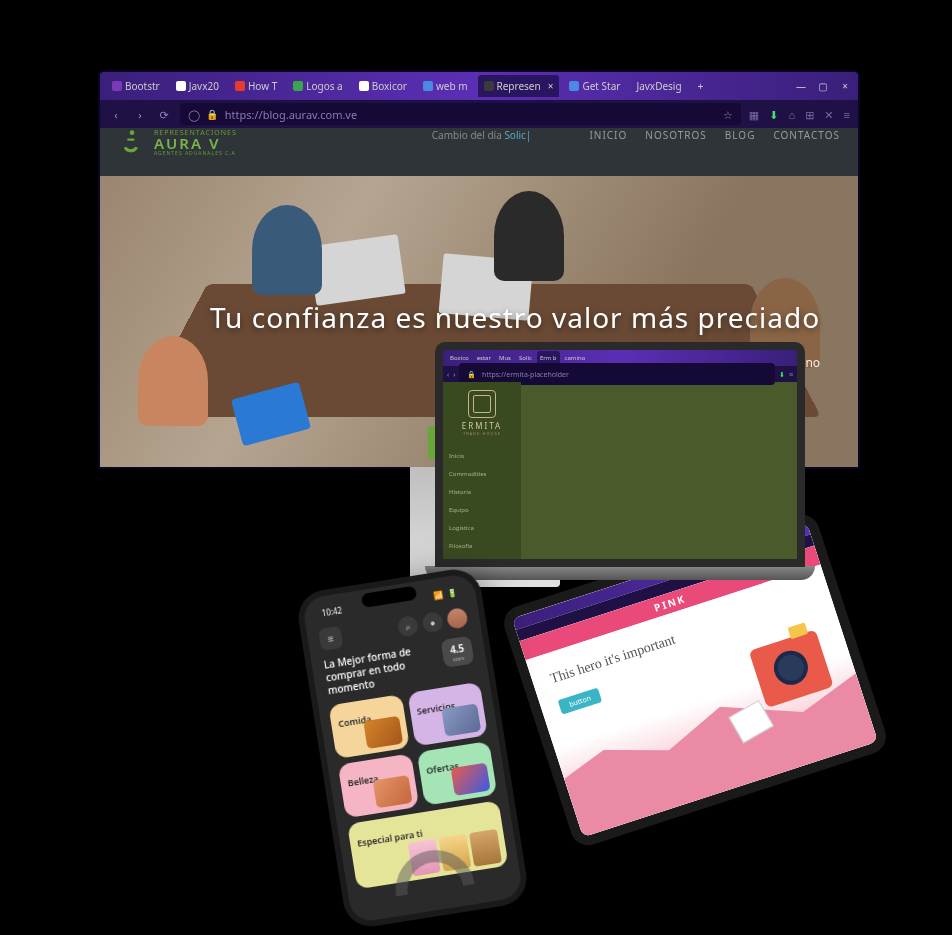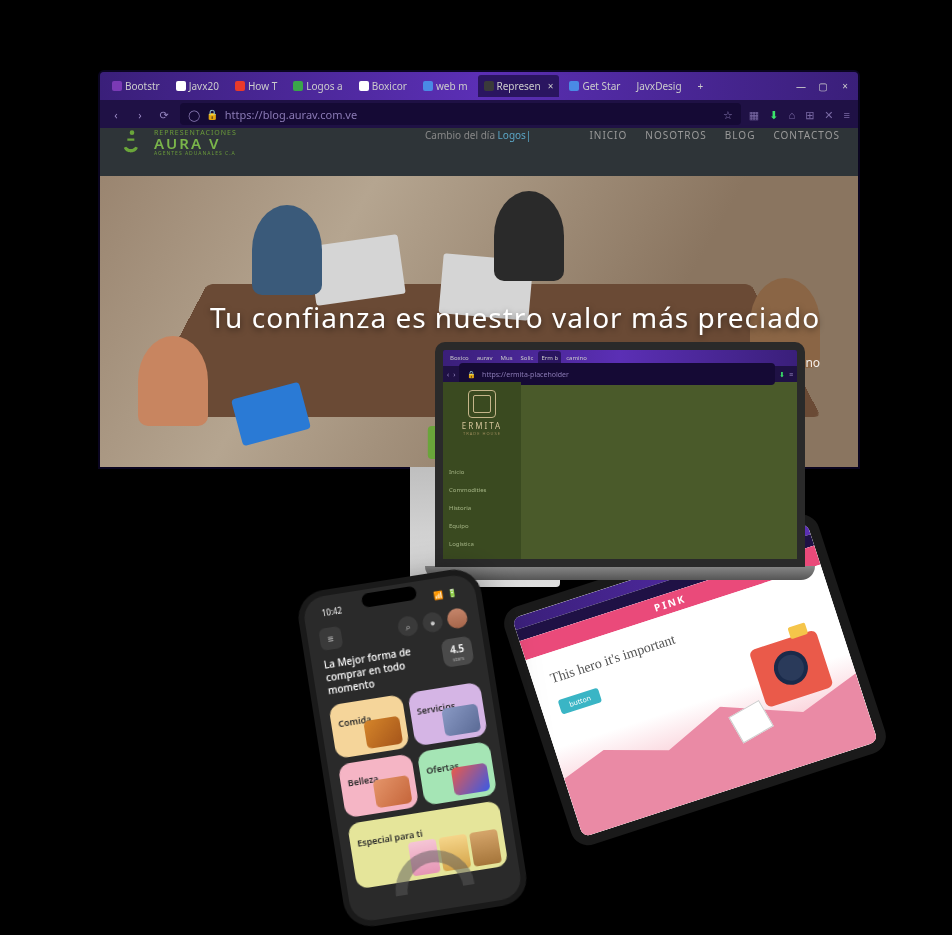--- a/index.html
+++ b/index.html
@@ -54,21 +54,21 @@
 
 .laptop{position:absolute;left:425px;top:342px;width:390px;height:255px;z-index:3}
 .laptop-screen{width:370px;height:225px;margin:0 auto;background:#1a0f3d;border:8px solid #2a2a2a;border-radius:10px 10px 0 0;overflow:hidden;position:relative}
 .laptop-base{width:390px;height:14px;background:linear-gradient(#888,#555);border-radius:0 0 14px 14px;margin-top:-1px}
 
 .laptop .titlebar{height:16px;font-size:6px;padding:8px 4px;gap:2px}
 .laptop .tab{height:14px;padding:0 3px;gap:2px}
 .laptop .addrbar{height:16px;font-size:7px;gap:4px;padding:0 4px}
 .laptop .page-l{height:calc(100% - 32px);display:flex;background:#4a5a2a}
 .sidebar{width:78px;background:#3a4a20;padding:8px 6px;display:flex;flex-direction:column;gap:6px}
-.ermita-logo{text-align:center;margin-bottom:24px}
+.ermita-logo{text-align:center;margin-bottom:8px}
 .ermita-logo .mark{width:28px;height:28px;margin:0 auto 2px;border:1px solid #c5b58a;border-radius:4px;position:relative}
 .ermita-logo .mark::after{content:'';position:absolute;inset:4px;border:1px solid #c5b58a;border-radius:2px}
 .ermita-logo .name{font-size:8px;color:#d5c59a;letter-spacing:2px}
 .ermita-logo .tag{font-size:4px;color:#9a8a5a;letter-spacing:1px}
 .side-item{font-size:6px;color:#a5b585;padding:2px 0;cursor:pointer}
 .field-img{flex:1;position:relative;background:linear-gradient(to bottom,#f5d58a 0%,#fae5a5 35%,#c5954a 55%,#6a4520 100%);overflow:hidden}
 .sun{position:absolute;left:48%;top:32%;width:22px;height:22px;background:radial-gradient(#fff,#ffe5a5 60%,transparent);border-radius:50%}
 .wheat{position:absolute;bottom:0;left:0;right:0;height:55%;background:repeating-linear-gradient(88deg,#8a5a25 0 2px,#a5752a 2px 4px)}
 .field-text{position:absolute;left:50%;top:48%;transform:translateX(-50%);text-align:center;color:#fff;font-size:10px;width:85%;line-height:1.5;font-style:italic;text-shadow:0 1px 3px rgba(0,0,0,.6)}
 
@@ -198,21 +198,21 @@
       <div class="logo-aura">
         <svg class="anchor" viewBox="0 0 24 24">
             <path fill="#6aa53a" d="M12 2a2 2 0 100 4 2 2 0 000-4zm-1 5v2H8v2h3v7c-2 0-3-1-4-2l-2 1c1 3 4 4 6 4s5-1 6-4l-2-1c-1 1-2 2-4 2v-7h3V9h-3V7h-2z"></path>
           </svg>
         <div class="txt">
           <span class="small">REPRESENTACIONES</span>
           <span class="big">AURA V</span>
           <span class="small" style="font-size:5px">AGENTES ADUANALES C.A</span>
         </div>
       </div>
-      <span class="cambio"><span>Cambio del día </span><span class="accent">Logos|</span></span>
+      <span class="cambio"><span>Cambio del día </span><span class="accent">Solic|</span></span>
       <div class="navlinks">
         <span>INICIO</span>
         <span>NOSOTROS</span>
         <span>BLOG</span>
         <span>CONTACTOS</span>
       </div>
     </div>
     <div class="hero">
       <div class="table-scene">
         <div class="desk"></div>
@@ -234,21 +234,21 @@
 </div>
 <div class="monitor-stand"></div>
 
 <div class="laptop">
   <div class="laptop-screen">
     <div class="titlebar">
       <div class="tab">
           <span>Boxico</span>
         </div>
       <div class="tab">
-          <span>aurav</span>
+          <span>estar</span>
         </div>
       <div class="tab">
           <span>Mus</span>
         </div>
       <div class="tab">
           <span>Solic</span>
         </div>
       <div class="tab active">
           <span>Erm b</span>
         </div>

